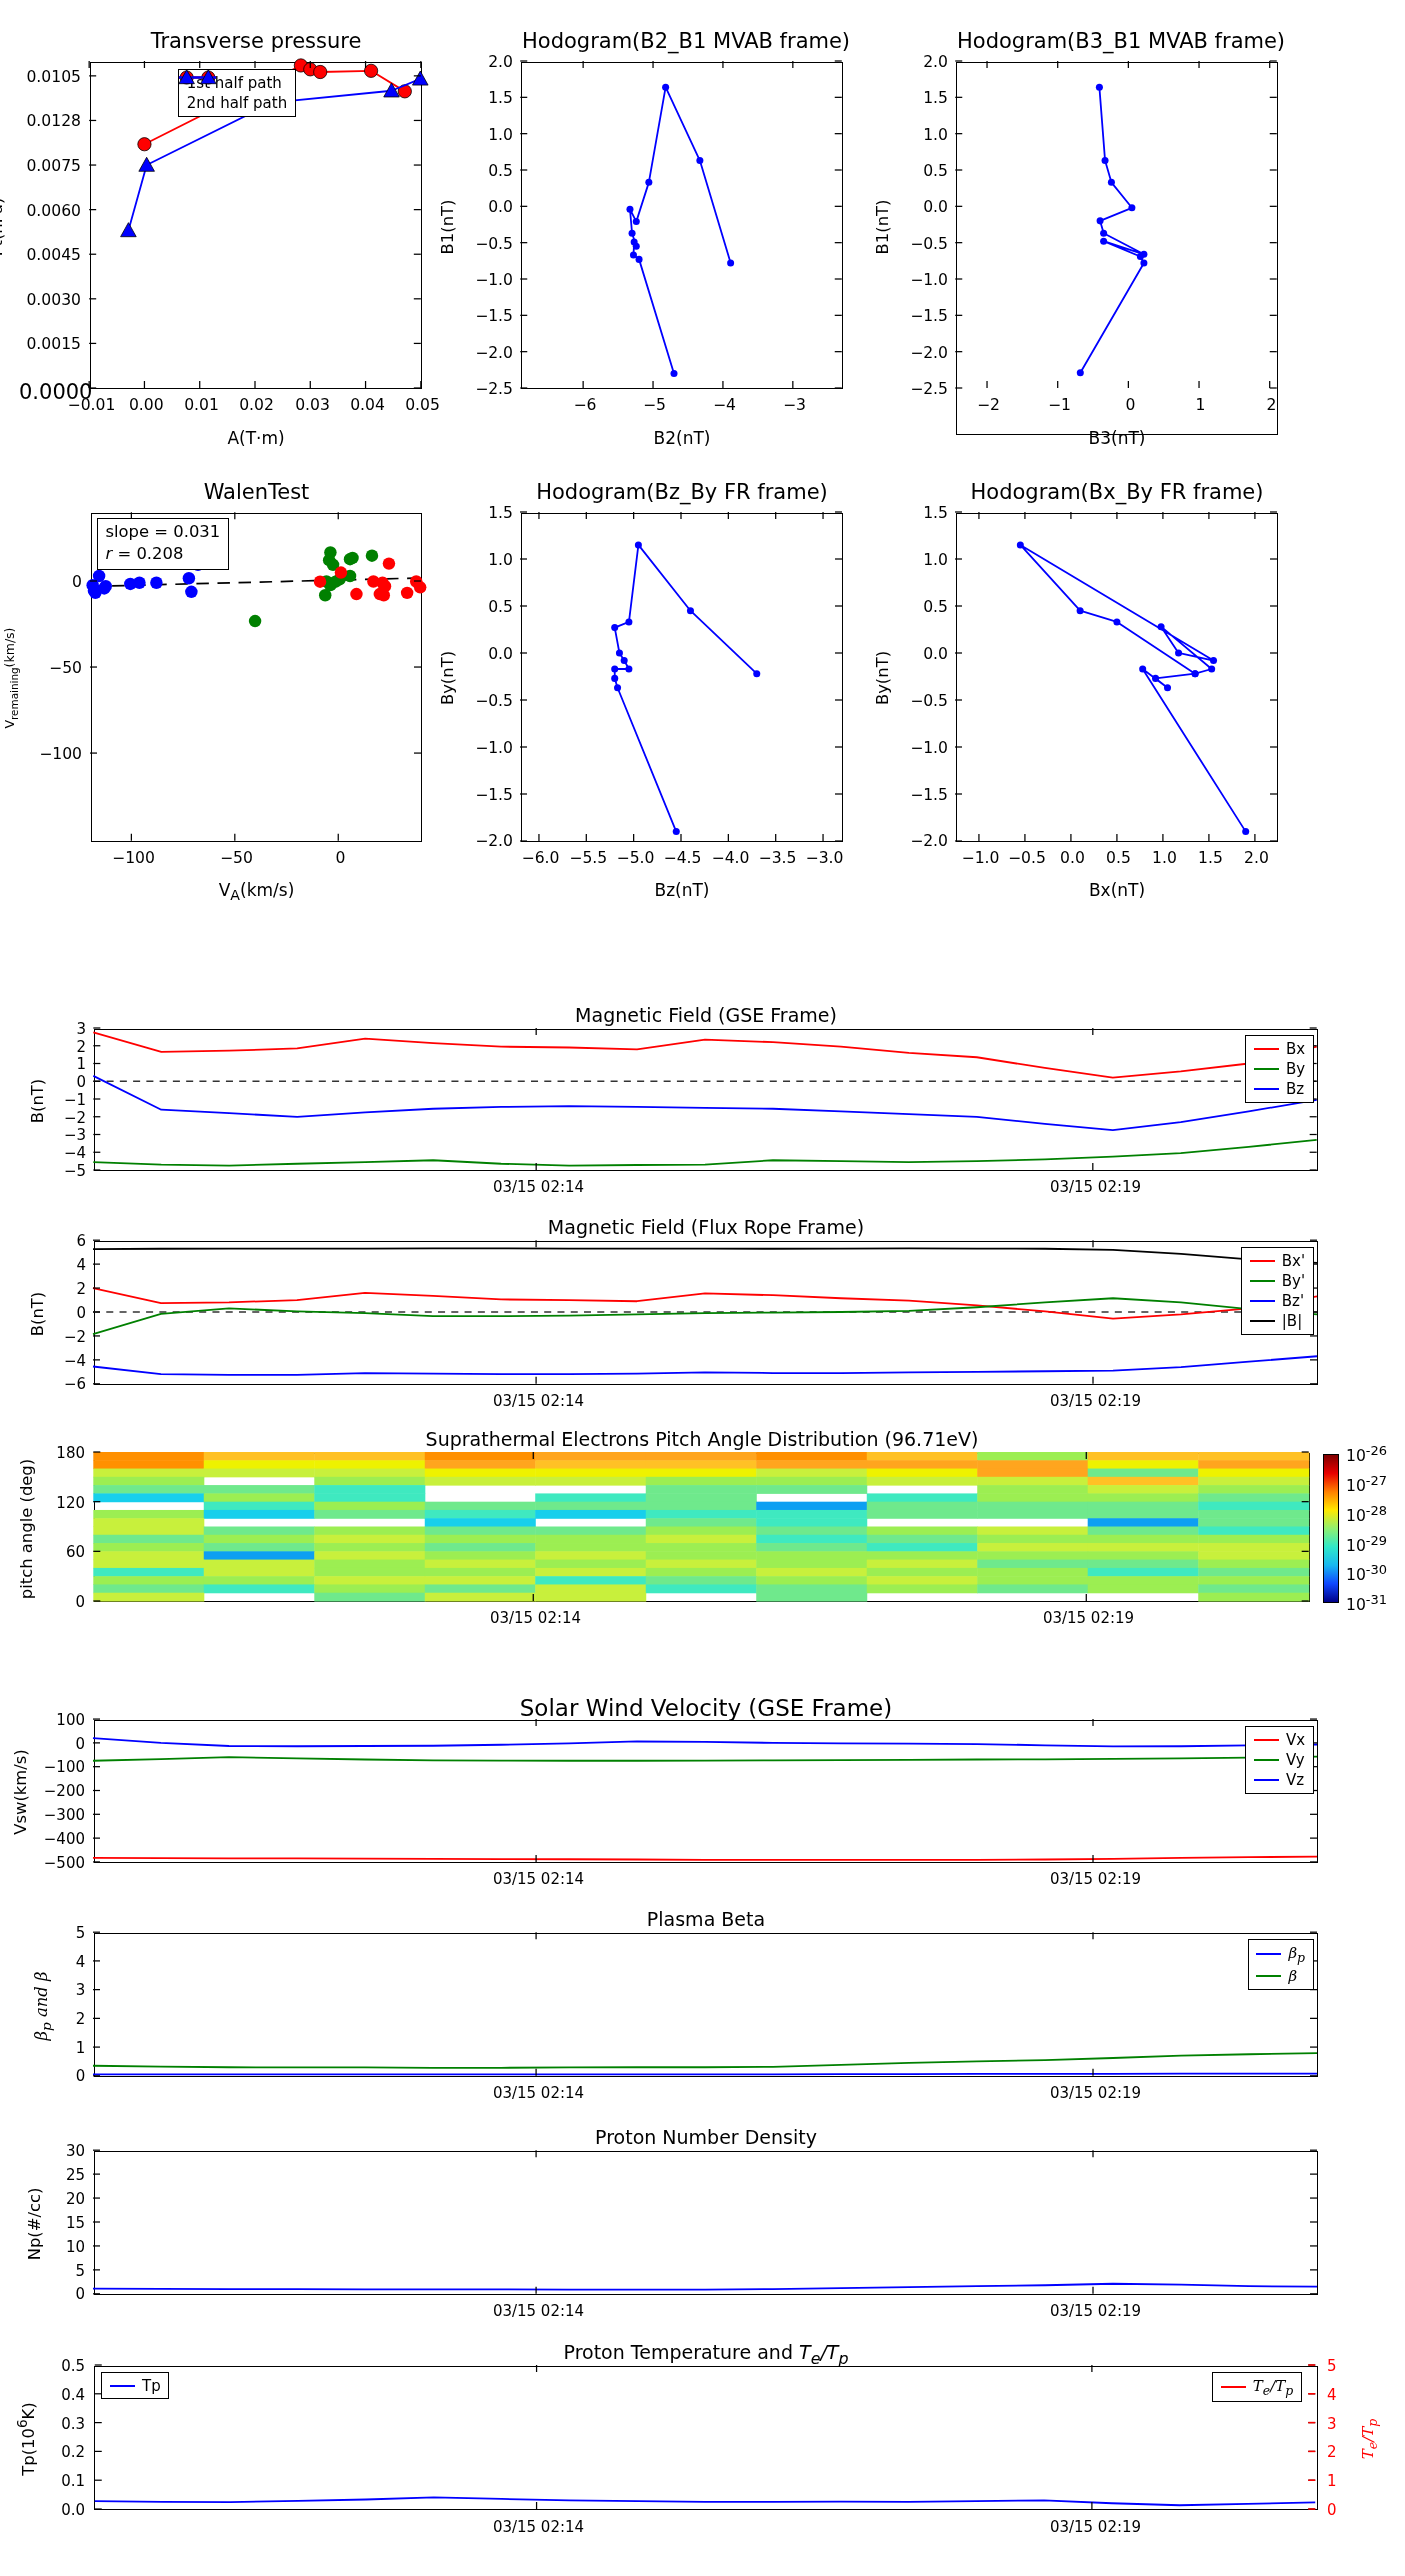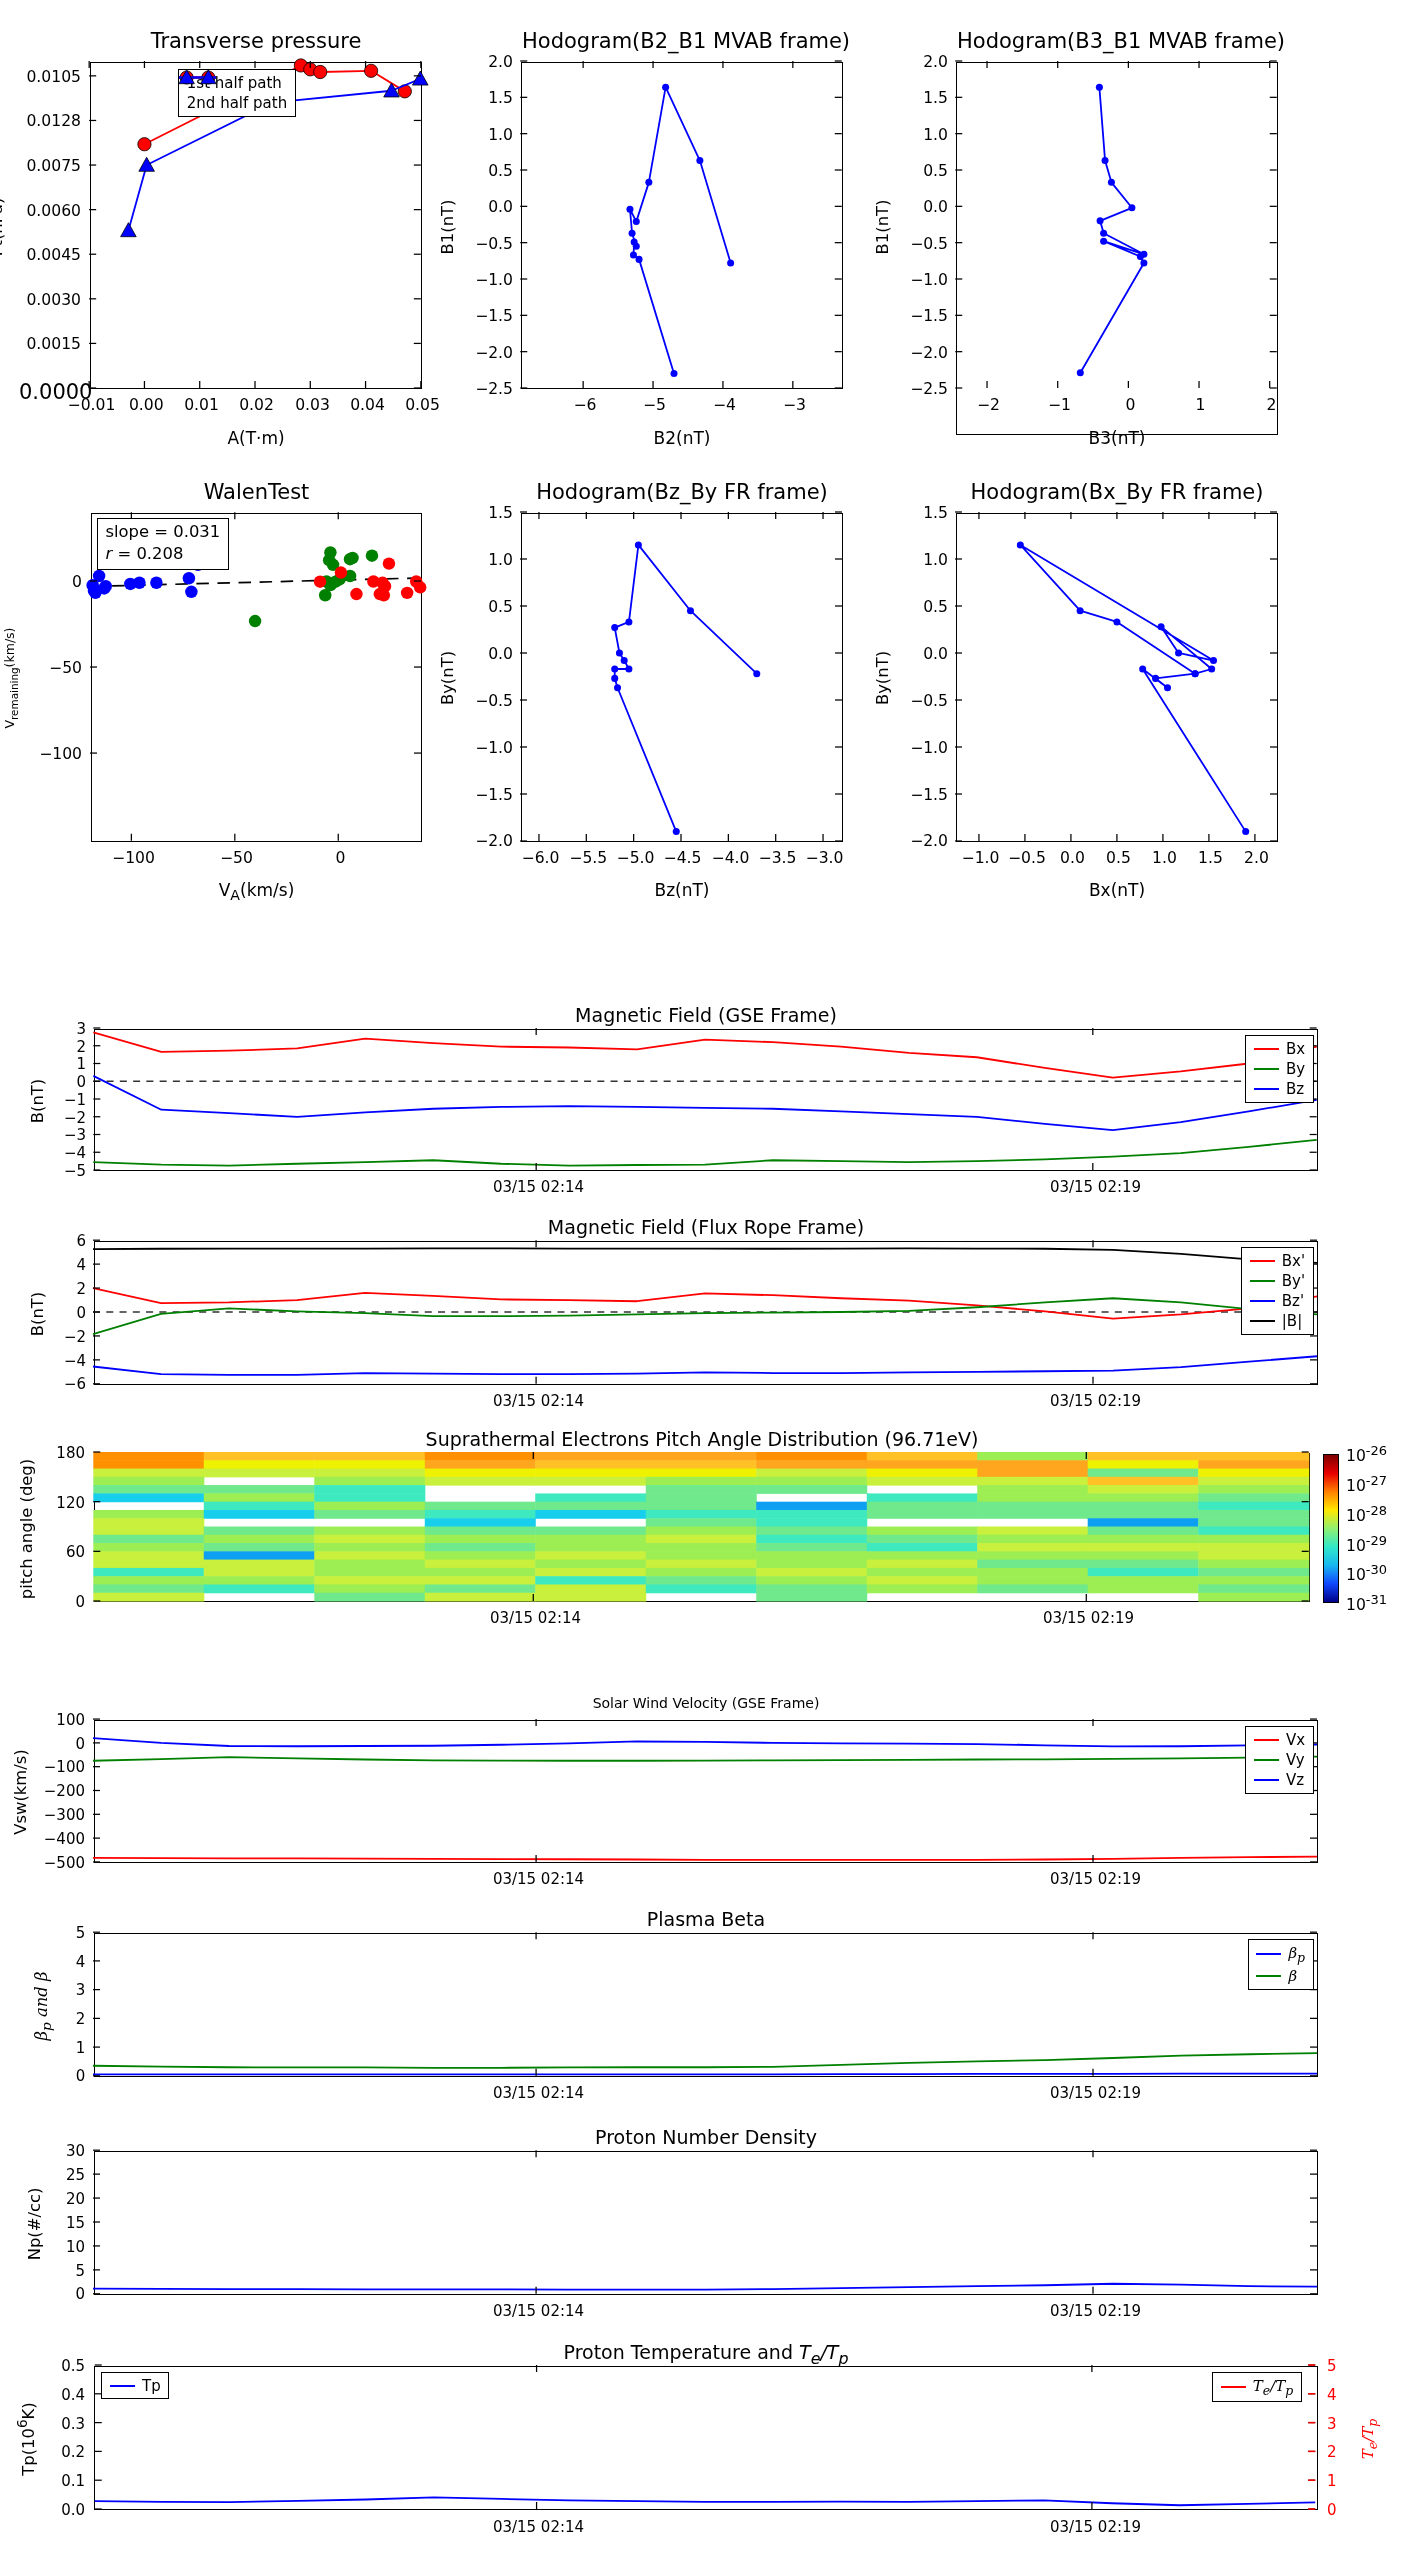--- a/index.html
+++ b/index.html
@@ -754,21 +754,21 @@
       <div class="ylabel" style="left: -69px; top: 75px;">pitch angle (deg)</div>
       <div class="colorbar" style="left: 1228px; top: 0px; width: 15.6px; height: 149px; background: linear-gradient(rgb(127, 0, 0), rgb(232, 0, 0), rgb(255, 128, 0), rgb(255, 232, 0), rgb(144, 240, 112), rgb(48, 232, 200), rgb(24, 184, 240), rgb(16, 72, 255), rgb(0, 0, 136));"></div>
       <div class="cblab" style="left: 1251px; top: -11px;">10<sup>-26</sup></div>
       <div class="cblab" style="left: 1251px; top: 19px;">10<sup>-27</sup></div>
       <div class="cblab" style="left: 1251px; top: 49px;">10<sup>-28</sup></div>
       <div class="cblab" style="left: 1251px; top: 79px;">10<sup>-29</sup></div>
       <div class="cblab" style="left: 1251px; top: 108px;">10<sup>-30</sup></div>
       <div class="cblab" style="left: 1251px; top: 138px;">10<sup>-31</sup></div>
     </div>
     <div class="panel" style="left: 94px; top: 1720px; width: 1224px; height: 143px;">
-      <div class="ptitle" style="top: -26.5px; font-size: 14px;">Solar Wind Velocity (GSE Frame)</div>
+      <div class="ptitle" style="top: -26.5px; font-size: 23px;">Solar Wind Velocity (GSE Frame)</div>
       <svg width="1224" height="143" viewBox="0 0 1568 183">
         <polyline points="0.0,177.8 87.1,178.1 174.2,178.4 261.3,178.4 348.4,178.7 435.6,179.0 522.7,179.3 609.8,179.6 696.9,179.9 784.0,180.3 871.1,180.3 958.2,180.3 1045.3,180.3 1132.4,180.3 1219.6,179.9 1306.7,179.0 1393.8,177.8 1480.9,176.9 1568.0,176.3" fill="none" stroke="#ff0000" stroke-width="2.3" stroke-linejoin="round"></polyline>
         <polyline points="0.0,53.4 87.1,51.2 174.2,48.8 261.3,50.3 348.4,51.8 435.6,52.8 522.7,53.1 609.8,53.4 696.9,53.4 784.0,53.1 871.1,52.8 958.2,52.5 1045.3,52.2 1132.4,51.8 1219.6,51.5 1306.7,50.9 1393.8,50.3 1480.9,49.4 1568.0,48.2" fill="none" stroke="#008000" stroke-width="2.3" stroke-linejoin="round"></polyline>
         <polyline points="0.0,24.4 87.1,30.5 174.2,34.5 261.3,34.8 348.4,34.5 435.6,34.2 522.7,32.9 609.8,31.1 696.9,28.7 784.0,29.3 871.1,30.5 958.2,31.1 1045.3,31.4 1132.4,32.0 1219.6,33.6 1306.7,35.1 1393.8,34.8 1480.9,33.6 1568.0,32.6" fill="none" stroke="#0000ff" stroke-width="2.3" stroke-linejoin="round"></polyline>
         <line x1="567.616" y1="183" x2="567.616" y2="174" stroke="#000" stroke-width="1.6"></line>
         <line x1="567.616" y1="0" x2="567.616" y2="9" stroke="#000" stroke-width="1.6"></line>
         <line x1="1281.0559999999998" y1="183" x2="1281.0559999999998" y2="174" stroke="#000" stroke-width="1.6"></line>
         <line x1="1281.0559999999998" y1="0" x2="1281.0559999999998" y2="9" stroke="#000" stroke-width="1.6"></line>
         <line x1="0" y1="0" x2="9" y2="0" stroke="#000" stroke-width="1.6"></line>
         <line x1="1568" y1="0" x2="1559" y2="0" stroke="#000" stroke-width="1.6"></line>

